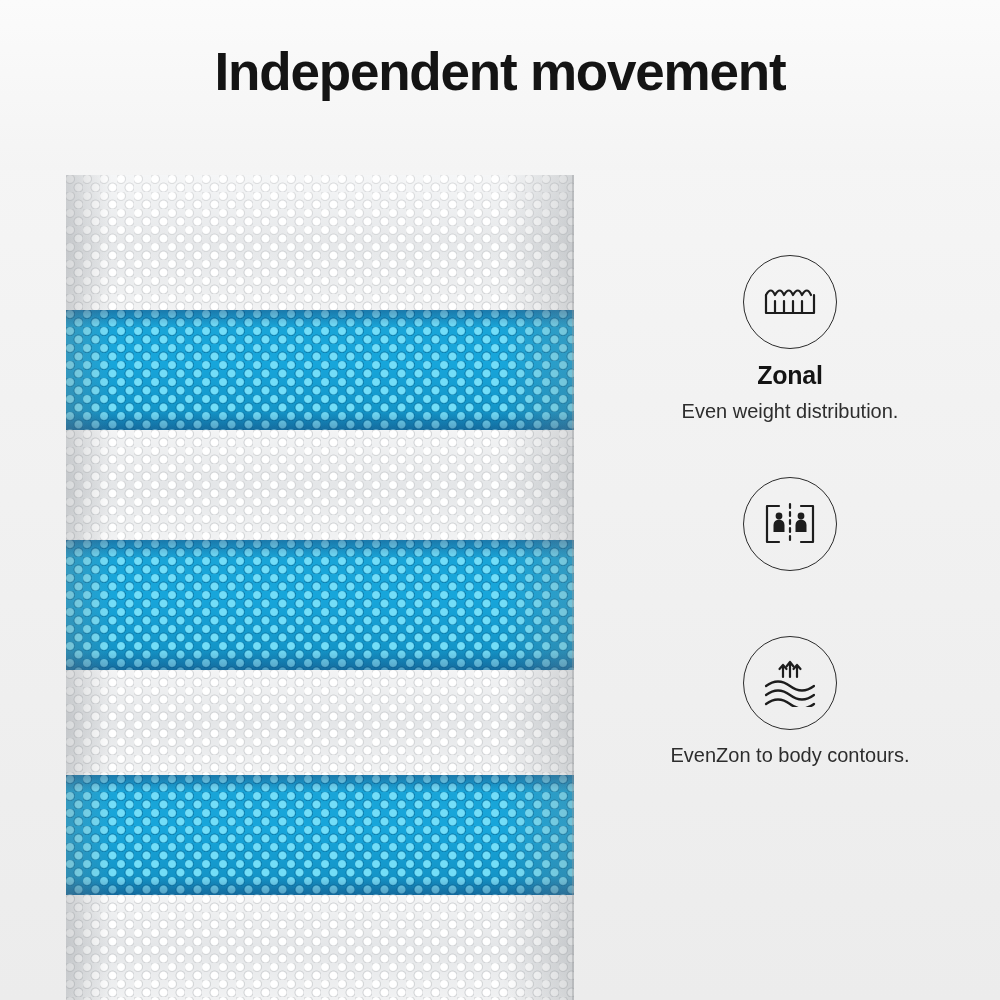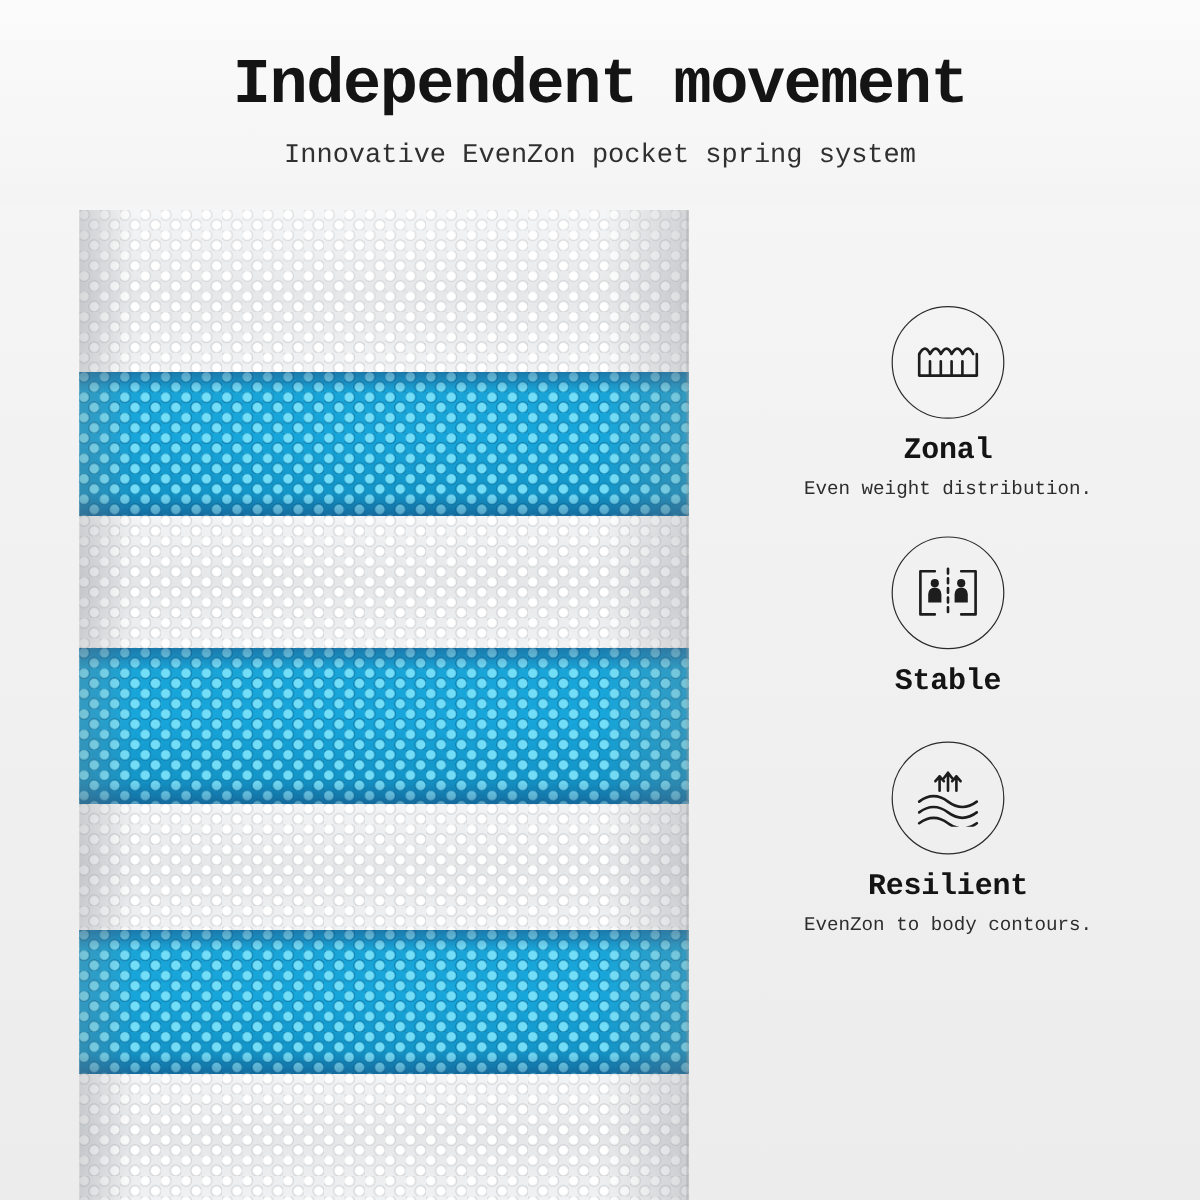--- a/index.html
+++ b/index.html
@@ -12,21 +12,20 @@
     background: #ffffff;
     font-family: "Liberation Sans", sans-serif;
     overflow: hidden;
   }
   .page {
     position: relative;
     width: 1000px;
     height: 1000px;
     background: linear-gradient(180deg, #f7f7f7 0%, #f2f2f2 40%, #ececec 100%);
     overflow: hidden;
-    font-family: Liberation Mono, monospace;
   }
   
   .header {
     position: absolute;
     top: 0;
     left: 0;
     width: 1000px;
     height: 170px;
     text-align: center;
     background: linear-gradient(180deg, #fbfbfb 0%, #f4f4f4 100%);
@@ -110,21 +109,21 @@
 
   
   .features {
     position: absolute;
     left: 625px;
     top: 255px;
     width: 330px;
     display: flex;
     flex-direction: column;
     align-items: center;
-    gap: 28px;
+    gap: 53px;
   }
   .feature {
     width: 300px;
     text-align: center;
   }
   .feature-icon {
     width: 92px;
     height: 92px;
     margin: 0 auto 12px auto;
     border: 1.6px solid #2b2b2b;
@@ -135,37 +134,36 @@
     background: transparent;
   }
   .feature-name {
     font-size: 25px;
     font-weight: bold;
     color: #141414;
     margin: 0 0 8px 0;
     letter-spacing: -0.2px;
   }
   .feature-desc {
-    font-size: 16px;
+    font-size: 20px;
     line-height: 1.32;
     color: #2d2d2d;
     margin: 0;
     max-width: 260px;
     margin-left: auto;
     margin-right: auto;
   }
 </style>
 </head>
 <body>
 
 <div class="page">
 
   <div class="header">
     <h1 class="title">Independent movement</h1>
-    <p class="subtitle">Innovative EvenZon pocket spring system</p>
   </div>
 
   <div class="photo">
     <div class="photo-inner" id="photo-bands">
         <div class="band white" style="top: 0px; height: 135px;"></div>
         <div class="band blue" style="top: 135px; height: 120px;"></div>
         <div class="band white" style="top: 255px; height: 110px;"></div>
         <div class="band blue" style="top: 365px; height: 130px;"></div>
         <div class="band white" style="top: 495px; height: 105px;"></div>
         <div class="band blue" style="top: 600px; height: 120px;"></div>
@@ -193,32 +191,30 @@
       <div class="feature-icon">
         <svg width="58" height="50" viewBox="0 0 58 50" fill="none" stroke="#1d1d1d" stroke-width="2.2" stroke-linecap="round" stroke-linejoin="round">
           <path d="M6 7 L6 43 M52 7 L52 43 M6 7 L18 7 M40 7 L52 7 M6 43 L18 43 M40 43 L52 43"></path>
           <path d="M29 5 L29 45" stroke-dasharray="4 4"></path>
           <circle cx="18" cy="17" r="3.4" fill="#1d1d1d" stroke="none"></circle>
           <path d="M12.5 33 L12.5 26 a5.5 5.5 0 0 1 11 0 L23.5 33 Z" fill="#1d1d1d" stroke="none"></path>
           <circle cx="40" cy="17" r="3.4" fill="#1d1d1d" stroke="none"></circle>
           <path d="M34.5 33 L34.5 26 a5.5 5.5 0 0 1 11 0 L45.5 33 Z" fill="#1d1d1d" stroke="none"></path>
         </svg>
       </div>
-      <p class="feature-name">Stable</p>
     </div>
 
     <div class="feature">
       <div class="feature-icon">
         <svg width="58" height="48" viewBox="0 0 58 48" fill="none" stroke="#1d1d1d" stroke-width="2.2" stroke-linecap="round" stroke-linejoin="round">
           <path d="M22 18 L22 6 M22 6 L18.5 10 M22 6 L25.5 10"></path>
           <path d="M29 18 L29 3 M29 3 L25.5 7.5 M29 3 L32.5 7.5"></path>
           <path d="M36 18 L36 6 M36 6 L32.5 10 M36 6 L39.5 10"></path>
           <path d="M5 27 q12 -9 24 0 q12 9 24 0"></path>
           <path d="M5 36 q12 -9 24 0 q12 9 24 0"></path>
           <path d="M5 45 q12 -9 24 0 q12 9 24 0"></path>
         </svg>
       </div>
-      <p class="feature-name">Resilient</p>
       <p class="feature-desc">EvenZon to body contours.</p>
     </div>
 
   </div>
 </div>
 
 </body></html>

